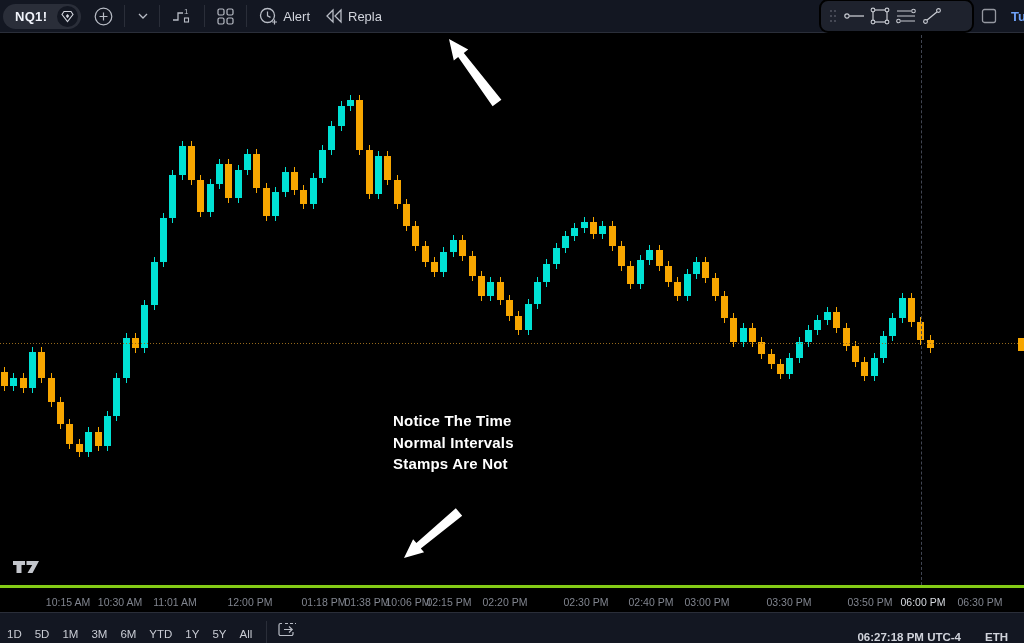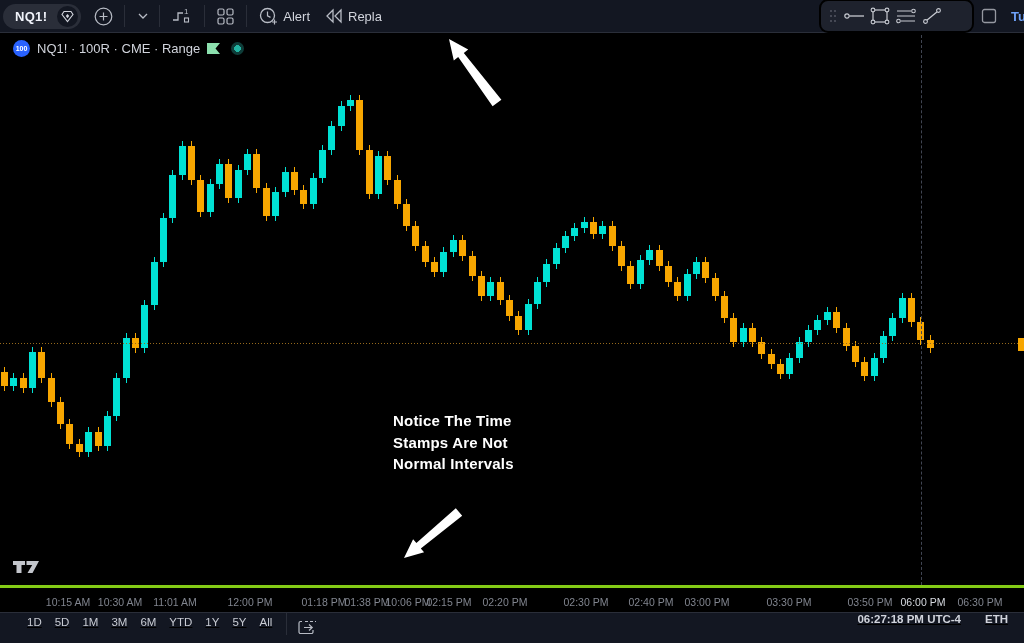--- a/index.html
+++ b/index.html
@@ -50,21 +50,21 @@
   .anno-2{left:393px;top:410px;font-size:15px;line-height:21.5px;}
   .arrow{position:absolute;z-index:7;}
 
   
   .time-axis{position:absolute;left:0;right:0;top:585px;height:28px;border-top:3px solid #84cc16;z-index:5;cursor:ew-resize;}
   .t-label{position:absolute;top:8px;transform:translateX(-50%);color:#81858f;font-size:10.5px;white-space:nowrap;}
   .t-label.bright{color:#d7dae0;}
 
   
   .bottombar{position:absolute;left:0;right:0;bottom:0;height:30px;background:#131722;border-top:1px solid #2a2e39;
-             display:flex;align-items:flex-start;padding:0 16px 0 22px;z-index:10;text-decoration:underline;}
+             display:flex;align-items:flex-end;padding:0 16px 0 2px;z-index:10;}
   .rg-btn{color:#c9ccd4;font-size:11.5px;padding:3px 5px;margin-right:3px;background:none;border:none;cursor:pointer;font-family:inherit;}
   .spacer{flex:1;}
   .clock{color:#d1d4dc;font-size:11.5px;font-weight:bold;}
   .session{color:#d1d4dc;font-size:11.5px;font-weight:bold;margin-left:24px;}
 
   svg{display:block;}
 </style>
 </head>
 <body>
 
@@ -480,35 +480,27 @@
       <polygon points="1,5 13,5 13,9 9.5,9 9.5,17 4.5,17 4.5,9 1,9" fill="#c3c6cc"></polygon>
       <polygon points="14.5,5 27,5 20.5,17 15.5,17 20.2,9 14.5,9" fill="#c3c6cc"></polygon>
     </svg>
   </div>
 
   <svg class="arrow" style="left:440px;top:33px" width="64" height="76" viewBox="0 0 64 76">
     <polygon fill="#ffffff" points="9,6 28.2,16.6 23.8,19.9 61.4,66.7 52.6,73.3 18.2,24.1 13.8,27.4"></polygon>
   </svg>
   <div class="anno anno-2">
     <div>Notice The Time</div>
+    <div>Normal Intervals</div>
     <div>Stamps Are Not</div>
-    <div>Normal Intervals</div>
   </div>
   <svg class="arrow" style="left:398px;top:506px" width="68" height="58" viewBox="0 0 68 58">
     <polygon fill="#ffffff" points="6,52 15.1,33.3 18.4,37.1 57.8,2.2 64.2,9.8 22.8,42.5 26.1,46.3"></polygon>
   </svg>
 
-  <div class="legend">
-    <span class="badge">100</span>
-    <span class="title">NQ1! · 100R · CME · Range</span>
-    <svg width="14" height="12" viewBox="0 0 14 12">
-      <polygon points="0,0 13,0 8.5,5.5 13,11 0,11" fill="#8ce0ae"></polygon>
-    </svg>
-    <span class="status-dot"></span>
-  </div>
 
   <div class="topbar">
     <div class="pill">
       <span class="sym">NQ1!</span>
       <span class="gem-btn">
         <svg width="13" height="13" viewBox="0 0 13 13">
           <polygon points="3,1.5 10,1.5 12,4.5 6.5,11.5 1,4.5" fill="none" stroke="#d1d4dc" stroke-width="1.1"></polygon>
           <polygon points="6.5,4 8.2,6 6.5,8.2 4.8,6" fill="#d1d4dc"></polygon>
         </svg>
       </span>

